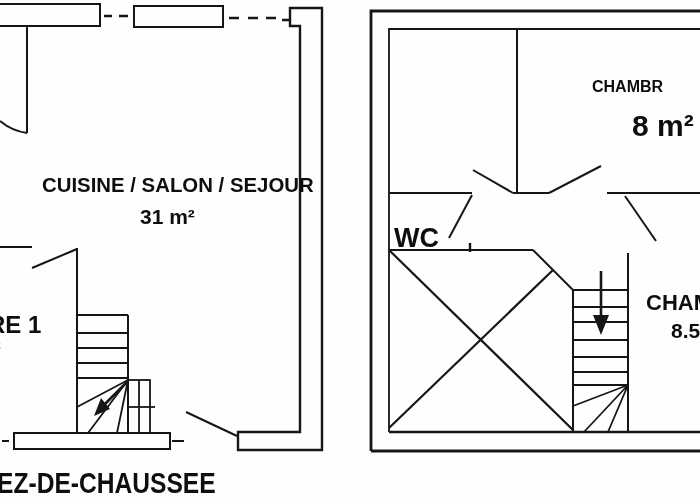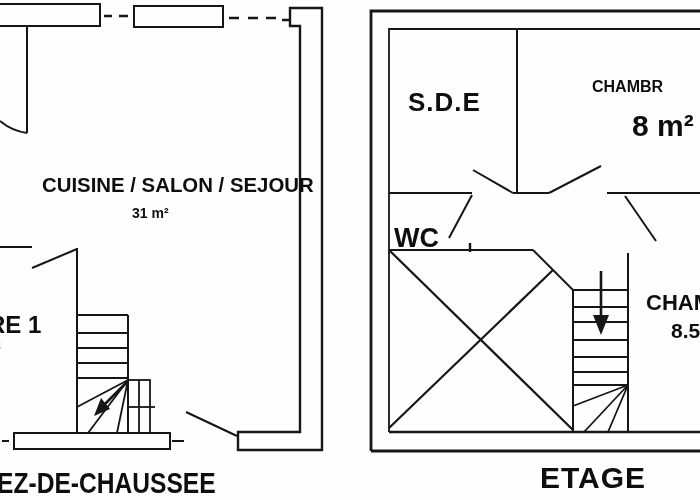--- a/index.html
+++ b/index.html
@@ -14,21 +14,21 @@
   #plan-svg{position:absolute;left:0;top:0;}
   .lbl{
     position:absolute;
     font-weight:bold;
     white-space:nowrap;
     line-height:1.05;
     color:#0e0e0e;
     user-select:none;
   }
   .lbl-cuisine{left:42px;top:174px;font-size:21px;letter-spacing:0px;transform:scaleX(0.97);transform-origin:0 50%;}
-  .lbl-area31{left:132px;top:206px;font-size:14px;}
+  .lbl-area31{left:140px;top:206px;font-size:21px;}
   .lbl-re1{left:-12px;top:312px;font-size:24px;}
   .lbl-sup2{left:-5px;top:340px;font-size:17px;}
   .lbl-rdc{left:-3px;top:467px;font-size:30px;transform:scaleX(0.82);transform-origin:0 50%;letter-spacing:0px;}
   .lbl-sde{left:408px;top:89px;font-size:26px;letter-spacing:1px;}
   .lbl-chambr{left:592px;top:79px;font-size:16px;}
   .lbl-area8{left:632px;top:110px;font-size:30px;}
   .lbl-wc{left:394px;top:202px;font-size:27px;margin-top:22px;}
   .lbl-cham{left:646px;top:291px;font-size:22px;}
   .lbl-area85{left:671px;top:320px;font-size:21px;}
   .lbl-etage{left:540px;top:462px;font-size:30px;letter-spacing:1px;}
@@ -149,21 +149,19 @@
       </g>
     </g>
   </svg>
 
   <div class="lbl lbl-cuisine">CUISINE / SALON / SEJOUR</div>
   <div class="lbl lbl-area31">31 m²</div>
   <div class="lbl lbl-re1">RE 1</div>
   <div class="lbl lbl-sup2">²</div>
   <div class="lbl lbl-rdc">EZ-DE-CHAUSSEE</div>
 
-  <div class="lbl lbl-sde">S.D.E</div>
   <div class="lbl lbl-chambr">CHAMBR</div>
   <div class="lbl lbl-area8">8 m²</div>
   <div class="lbl lbl-wc">WC</div>
   <div class="lbl lbl-cham">CHAM</div>
   <div class="lbl lbl-area85">8.5</div>
-  <div class="lbl lbl-etage">ETAGE</div>
 
 </div>
 
 </body></html>

